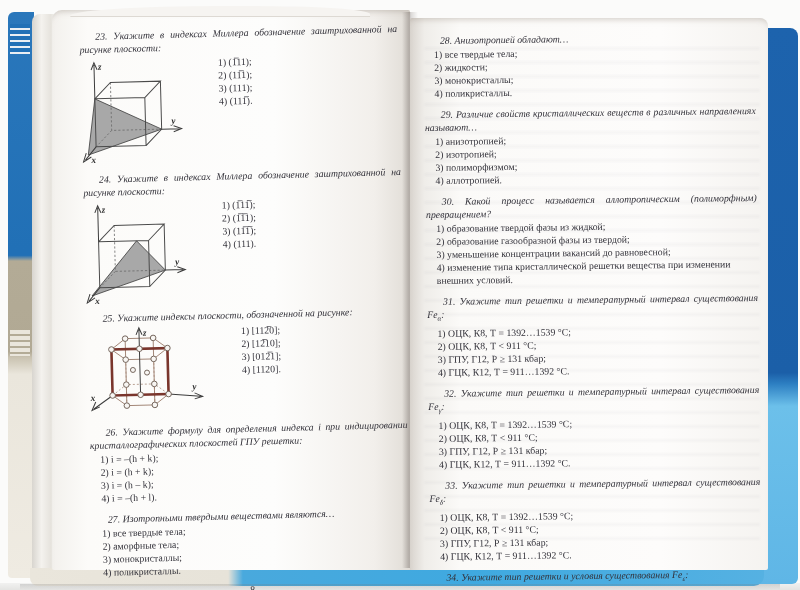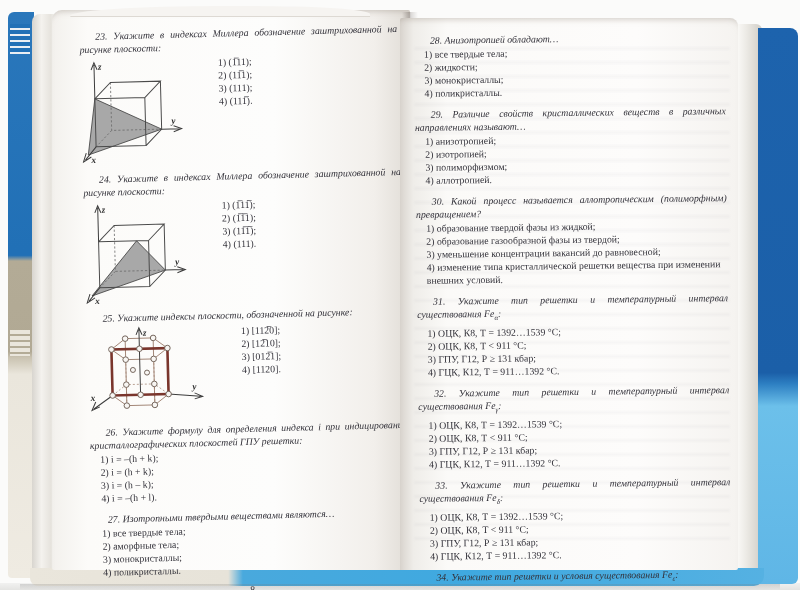--- a/index.html
+++ b/index.html
@@ -34,24 +34,24 @@
     background:linear-gradient(90deg,#eae6dc 0%,#e7e3d9 27%,#49a9dd 29%,#3fa9e0 60%,#55b1e2 100%);
     border-radius:0 0 10px 8px;}
   .book-shadow{position:absolute;left:20px;right:20px;bottom:0;height:6px;
     background:linear-gradient(rgba(120,120,120,.25),rgba(120,120,120,0));}
   
   .page{position:absolute;top:10px;bottom:20px;}
   .page.left{left:52px;width:358px;
     border-radius:10px 2px 0 2px;
     background:linear-gradient(90deg,#f3f1ed 0%,#fcfbf9 10%,#fdfdfc 62%,#f2efeb 90%,#e2ded8 99%);
     box-shadow:inset 0 6px 6px -5px rgba(160,150,140,.55);}
-  .page.right{left:400px;width:338px;top:18px;
+  .page.right{left:410px;width:338px;top:18px;
     border-radius:2px 8px 2px 0;
     background:linear-gradient(90deg,#d9d4ce 0%,#efede9 4%,#fbfaf8 14%,#fdfcfb 70%,#f5f3f0 100%);
-    box-shadow:inset 0 6px 6px -5px rgba(160,150,140,.5);}
+    box-shadow:inset 0 6px 6px -5px rgba(160,150,140,.5);padding-left:20px;}
   .gutter{position:absolute;left:402px;top:12px;bottom:22px;width:16px;
     background:linear-gradient(90deg,rgba(90,80,75,0) 0%,rgba(90,80,75,.35) 45%,
        rgba(90,80,75,.18) 60%,rgba(90,80,75,0) 100%);}
   .page.right::after{content:"";position:absolute;inset:20px 8px 30px 14px;pointer-events:none;
     background:repeating-linear-gradient(0deg, rgba(140,140,155,.055) 0 3px, transparent 3px 14px);
     filter:blur(1px);}
   .top-sheet-curl{position:absolute;left:70px;top:6px;width:300px;height:10px;
     border-radius:50% 40% 0 0/100% 80% 0 0;background:#f6f4f1;
     box-shadow:0 1px 0 #ddd9d3;}
   

